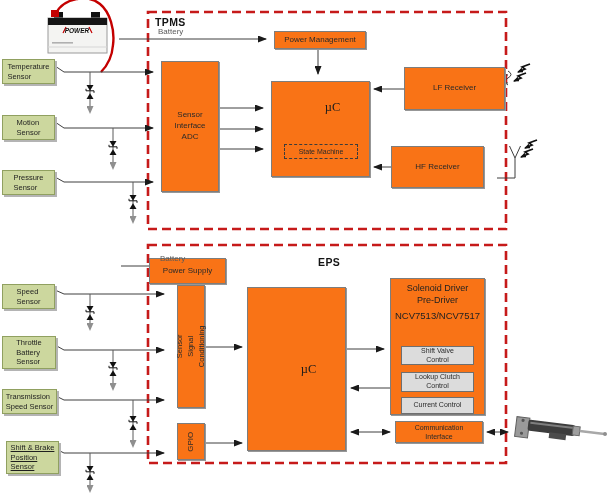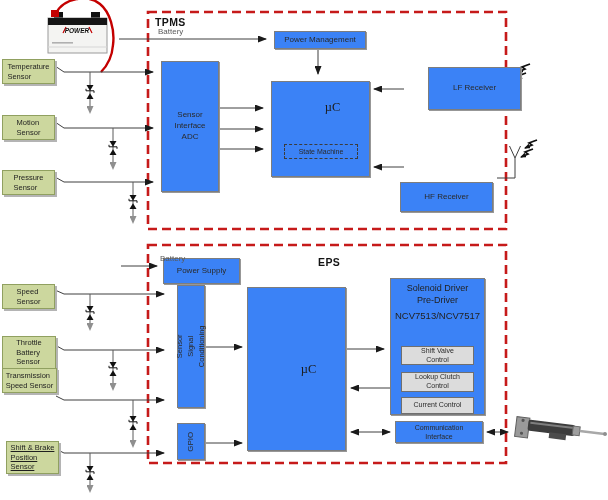--- a/index.html
+++ b/index.html
@@ -2,21 +2,21 @@
 <html><head>
 <meta charset="utf-8">
 <style>
   html,body{margin:0;padding:0;background:#fff;}
   body{font-family:"Liberation Sans",sans-serif;}
   .canvas{position:relative;width:608px;height:500px;background:#fff;overflow:hidden;border-radius:13px;}
   .layer{position:absolute;left:0;top:0;}
   .sensor{position:absolute;background:#ccd79e;border:1px solid #90a060;box-shadow:2px 2px 0 #b4b4b4;
           display:flex;align-items:center;justify-content:center;text-align:left;
           font-size:7.5px;line-height:1.3;color:#1f1f1f;white-space:pre-line;z-index:2;}
-  .block{position:absolute;background:#3b82f6;border:1px solid #7d7d7d;box-shadow:1px 1px 0 #979797;
+  .block{position:absolute;background:#f97316;border:1px solid #7d7d7d;box-shadow:1px 1px 0 #979797;
          display:flex;align-items:center;justify-content:center;text-align:center;
          font-size:8px;line-height:1.35;color:#2a2a2a;white-space:pre-line;z-index:2;box-sizing:border-box;}
   .title{position:absolute;font-weight:bold;font-size:10.5px;color:#141414;letter-spacing:.4px;z-index:3;}
   .blabel{position:absolute;font-size:8px;color:#5a5a5a;z-index:3;padding-left:40px;}
   .mcu-font{font-family:"Liberation Serif",serif;font-size:12.5px;color:#1c1c1c;padding-left:24px;}
   .mcu-top{align-items:flex-start;}
   .mcu-top .mcu-label{margin-top:17px;width:100%;text-align:center;}
   .state-machine{position:absolute;left:12px;top:62px;width:74px;height:15px;border:1px dashed #3c3c3c;
                  background:transparent;display:flex;align-items:center;justify-content:center;
                  font-size:7px;color:#2a2a2a;box-sizing:border-box;}
@@ -172,35 +172,35 @@
 Sensor</div>
 
   <div class="block" style="left:274px;top:31px;width:92px;height:18px;">Power Management</div>
   <div class="block" style="left:161px;top:61px;width:58px;height:131px;">Sensor
 Interface
 ADC</div>
   <div class="block mcu-top" style="left:271px;top:81px;width:99px;height:96px;">
     <span class="mcu-label mcu-font">µC</span>
     <span class="state-machine">State Machine</span>
   </div>
-  <div class="block" style="left:428px;top:67px;width:93px;height:43px;">LF Receiver</div>
-  <div class="block" style="left:400px;top:146px;width:93px;height:30px;margin-top:36px;">HF Receiver</div>
+  <div class="block" style="left:404px;top:67px;width:101px;height:43px;">LF Receiver</div>
+  <div class="block" style="left:391px;top:146px;width:93px;height:42px;">HF Receiver</div>
 
   <div class="sensor" style="left:2px;top:284px;width:51px;height:23px;">Speed
 Sensor</div>
   <div class="sensor" style="left:2px;top:336px;width:52px;height:31px;">Throttle
 Battery
 Sensor</div>
-  <div class="sensor" style="left:2px;top:368px;width:53px;height:23px;">Transmission
+  <div class="sensor" style="left:2px;top:389px;width:53px;height:23px;">Transmission
 Speed Sensor</div>
   <div class="sensor" style="left:6px;top:441px;width:51px;height:31px;text-decoration:underline;">Shift &amp; Brake
 Position
 Sensor</div>
 
-  <div class="block" style="left:163px;top:258px;width:77px;height:26px;">Power Supply</div>
+  <div class="block" style="left:149px;top:258px;width:77px;height:26px;">Power Supply</div>
   <div class="block" style="left:177px;top:285px;width:28px;height:123px;">
     <span class="vtext">Sensor Signal
 Conditioning</span>
   </div>
   <div class="block" style="left:177px;top:423px;width:28px;height:37px;">
     <span class="vtext gpio-text">GPIO</span>
   </div>
   <div class="block mcu-font" style="left:247px;top:287px;width:99px;height:164px;">µC</div>
 
   <div class="block driver" style="left:390px;top:278px;width:95px;height:137px;">

